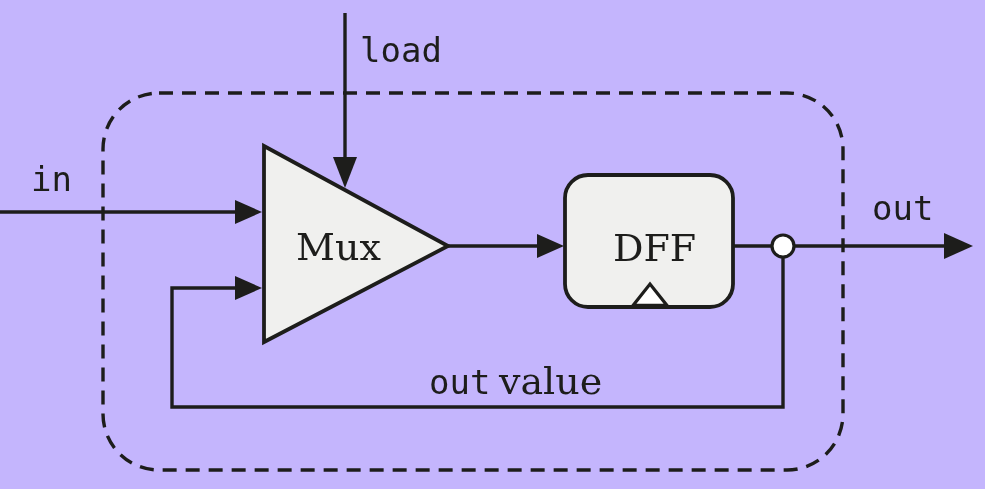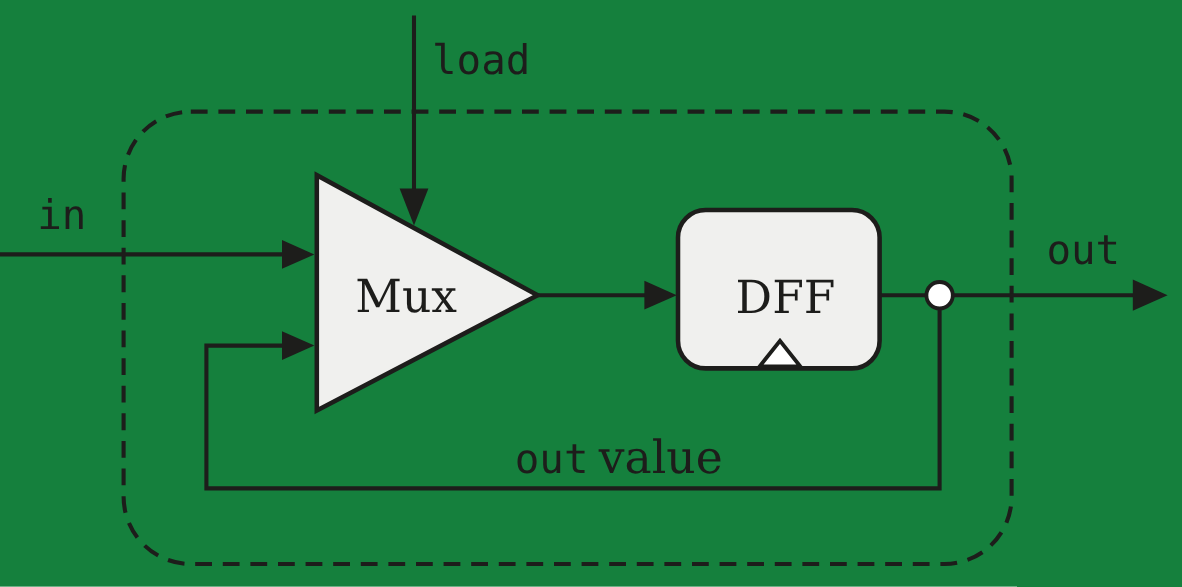--- a/index.html
+++ b/index.html
@@ -4,21 +4,21 @@
 <style>
   html, body {
     margin: 0;
     padding: 0;
     background: #ffffff;
   }
   .stage {
     position: relative;
     width: 985px;
     height: 489px;
-    background: #15803d;
+    background: #c4b5fd;
     overflow: hidden;
     font-family: "DejaVu Sans", sans-serif;
   }
   svg { display: block; }
   .wire {
     stroke: #1d1d1b;
     stroke-width: 3.4;
     fill: none;
   }
   .boundary {

